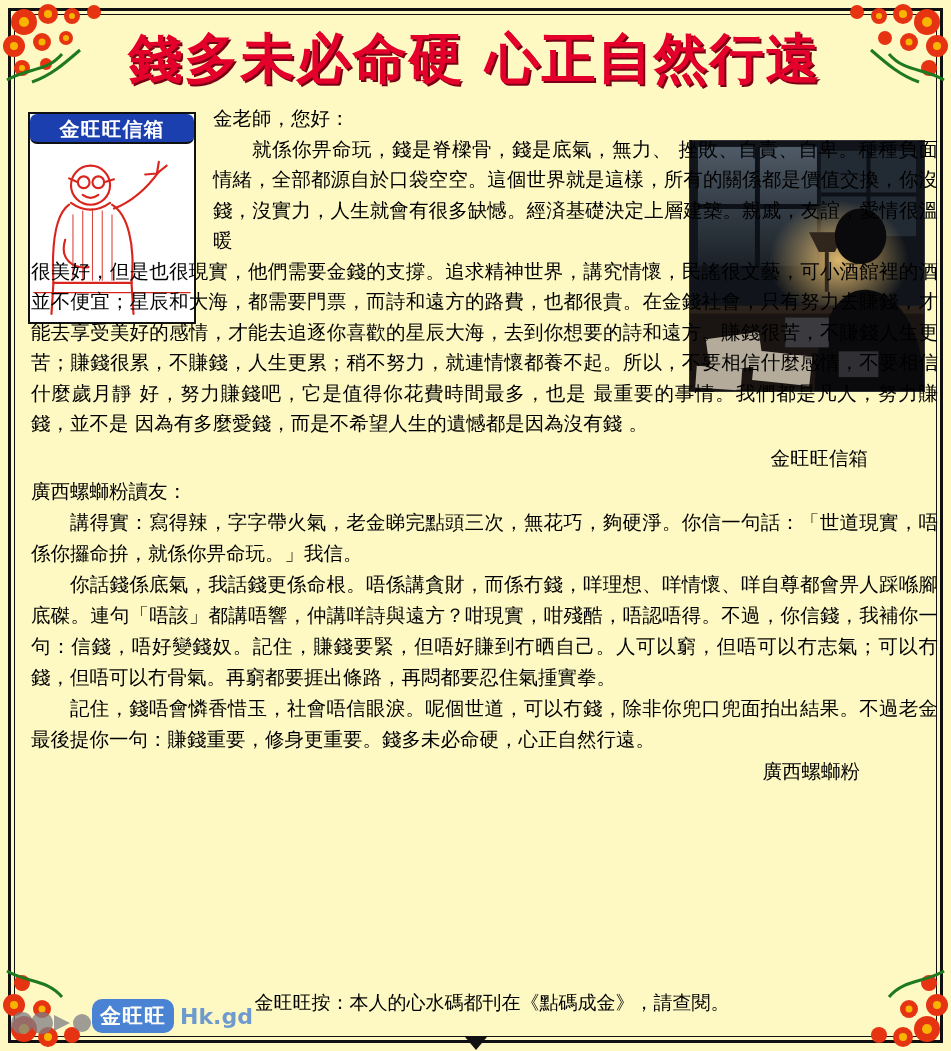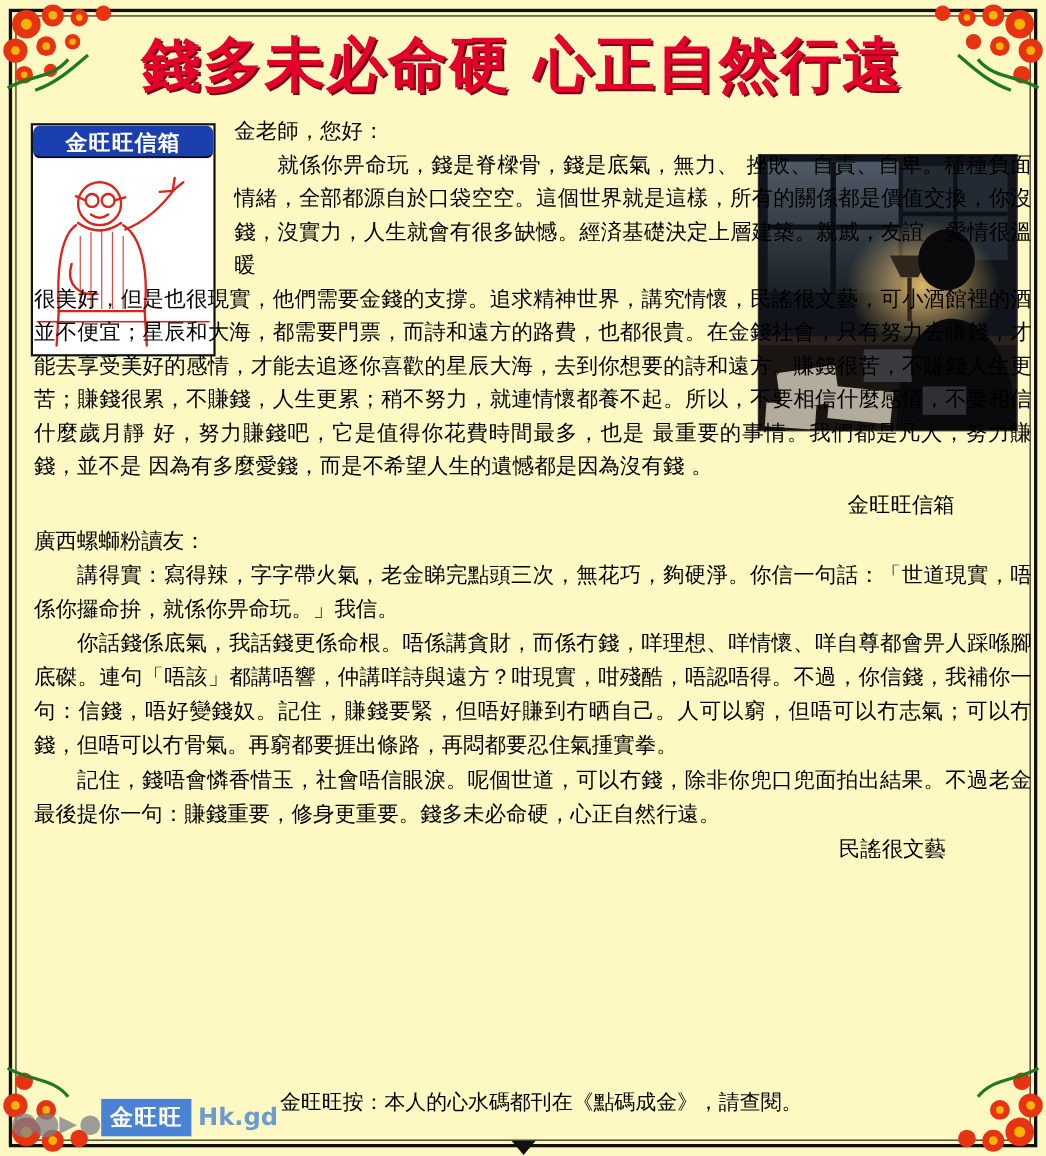--- a/index.html
+++ b/index.html
@@ -116,20 +116,21 @@
   
   .watermark{
     position:absolute; left:92px; bottom:18px;
     display:flex; align-items:center; gap:6px;
     opacity:.85;
   }
   .wm-badge{
     background:#2b6fd6; color:#fff; font-size:21px; font-weight:bold;
     padding:3px 8px; letter-spacing:1px;
     font-family:"DejaVu Sans","Liberation Sans",sans-serif;
+    border-radius:10px;
   }
   .wm-logo{
     position:absolute; left:8px; bottom:10px; width:90px; height:40px;
   }
   .wm-logo svg{ width:100%; height:100%; }
   
   .bottom-mark{
     position:absolute; left:50%; bottom:0px; transform:translateX(-50%);
     width:26px; height:16px;
   }
@@ -312,21 +313,21 @@
     <div class="letter">
       <div class="greet">金老師，您好：</div>
       <div class="para-wrap p-indent">就係你畀命玩，錢是脊樑骨，錢是底氣，無力、 挫敗、自責、自卑。種種負面情緒，全部都源自於口袋空空。這個世界就是這樣，所有的關係都是價值交換，你沒錢，沒實力，人生就會有很多缺憾。經済基礎決定上層建築。親戚，友誼，愛情很溫暖</div>
       <div class="full" style="margin-top:0;">很美好，但是也很現實，他們需要金錢的支撐。追求精神世界，講究情懷，民謠很文藝，可小酒館裡的酒並不便宜；星辰和大海，都需要門票，而詩和遠方的路費，也都很貴。在金錢社會，只有努力去賺錢，才能去享受美好的感情，才能去追逐你喜歡的星辰大海，去到你想要的詩和遠方。賺錢很苦，不賺錢人生更苦；賺錢很累，不賺錢，人生更累；稍不努力，就連情懷都養不起。所以，不要相信什麼感情，不要相信什麼歲月靜 好，努力賺錢吧，它是值得你花費時間最多，也是 最重要的事情。我們都是凡人，努力賺錢，並不是 因為有多麼愛錢，而是不希望人生的遺憾都是因為沒有錢 。</div>
       <div class="sign" style="margin-top:4px;">金旺旺信箱</div>
 
       <div class="reply" style="margin-top:2px;">廣西螺螄粉讀友：</div>
       <div class="reply p-indent">講得實：寫得辣，字字帶火氣，老金睇完點頭三次，無花巧，夠硬淨。你信一句話：「世道現實，唔係你攞命拚，就係你畀命玩。」我信。</div>
       <div class="reply p-indent">你話錢係底氣，我話錢更係命根。唔係講貪財，而係冇錢，咩理想、咩情懷、咩自尊都會畀人踩喺腳底磔。連句「唔該」都講唔響，仲講咩詩與遠方？咁現實，咁殘酷，唔認唔得。不過，你信錢，我補你一句：信錢，唔好變錢奴。記住，賺錢要緊，但唔好賺到冇晒自己。人可以窮，但唔可以冇志氣；可以冇錢，但唔可以冇骨氣。再窮都要捱出條路，再悶都要忍住氣揰實拳。</div>
       <div class="reply p-indent">記住，錢唔會憐香惜玉，社會唔信眼淚。呢個世道，可以冇錢，除非你兜口兜面拍出結果。不過老金最後提你一句：賺錢重要，修身更重要。錢多未必命硬，心正自然行遠。</div>
-      <div class="sign2" style="margin-top:2px;">民謠很文藝</div>
+      <div class="sign2" style="margin-top:2px;">廣西螺螄粉</div>
     </div>
 
     <div class="footer-note">金旺旺按：本人的心水碼都刊在《點碼成金》，請查閱。</div>
   </div>
 
   <div class="wm-logo">
     <svg viewBox="0 0 90 40">
       <g fill="#7e7e86" opacity=".75">
         <circle cx="14" cy="22" r="11"></circle>
         <circle cx="34" cy="22" r="11"></circle>

